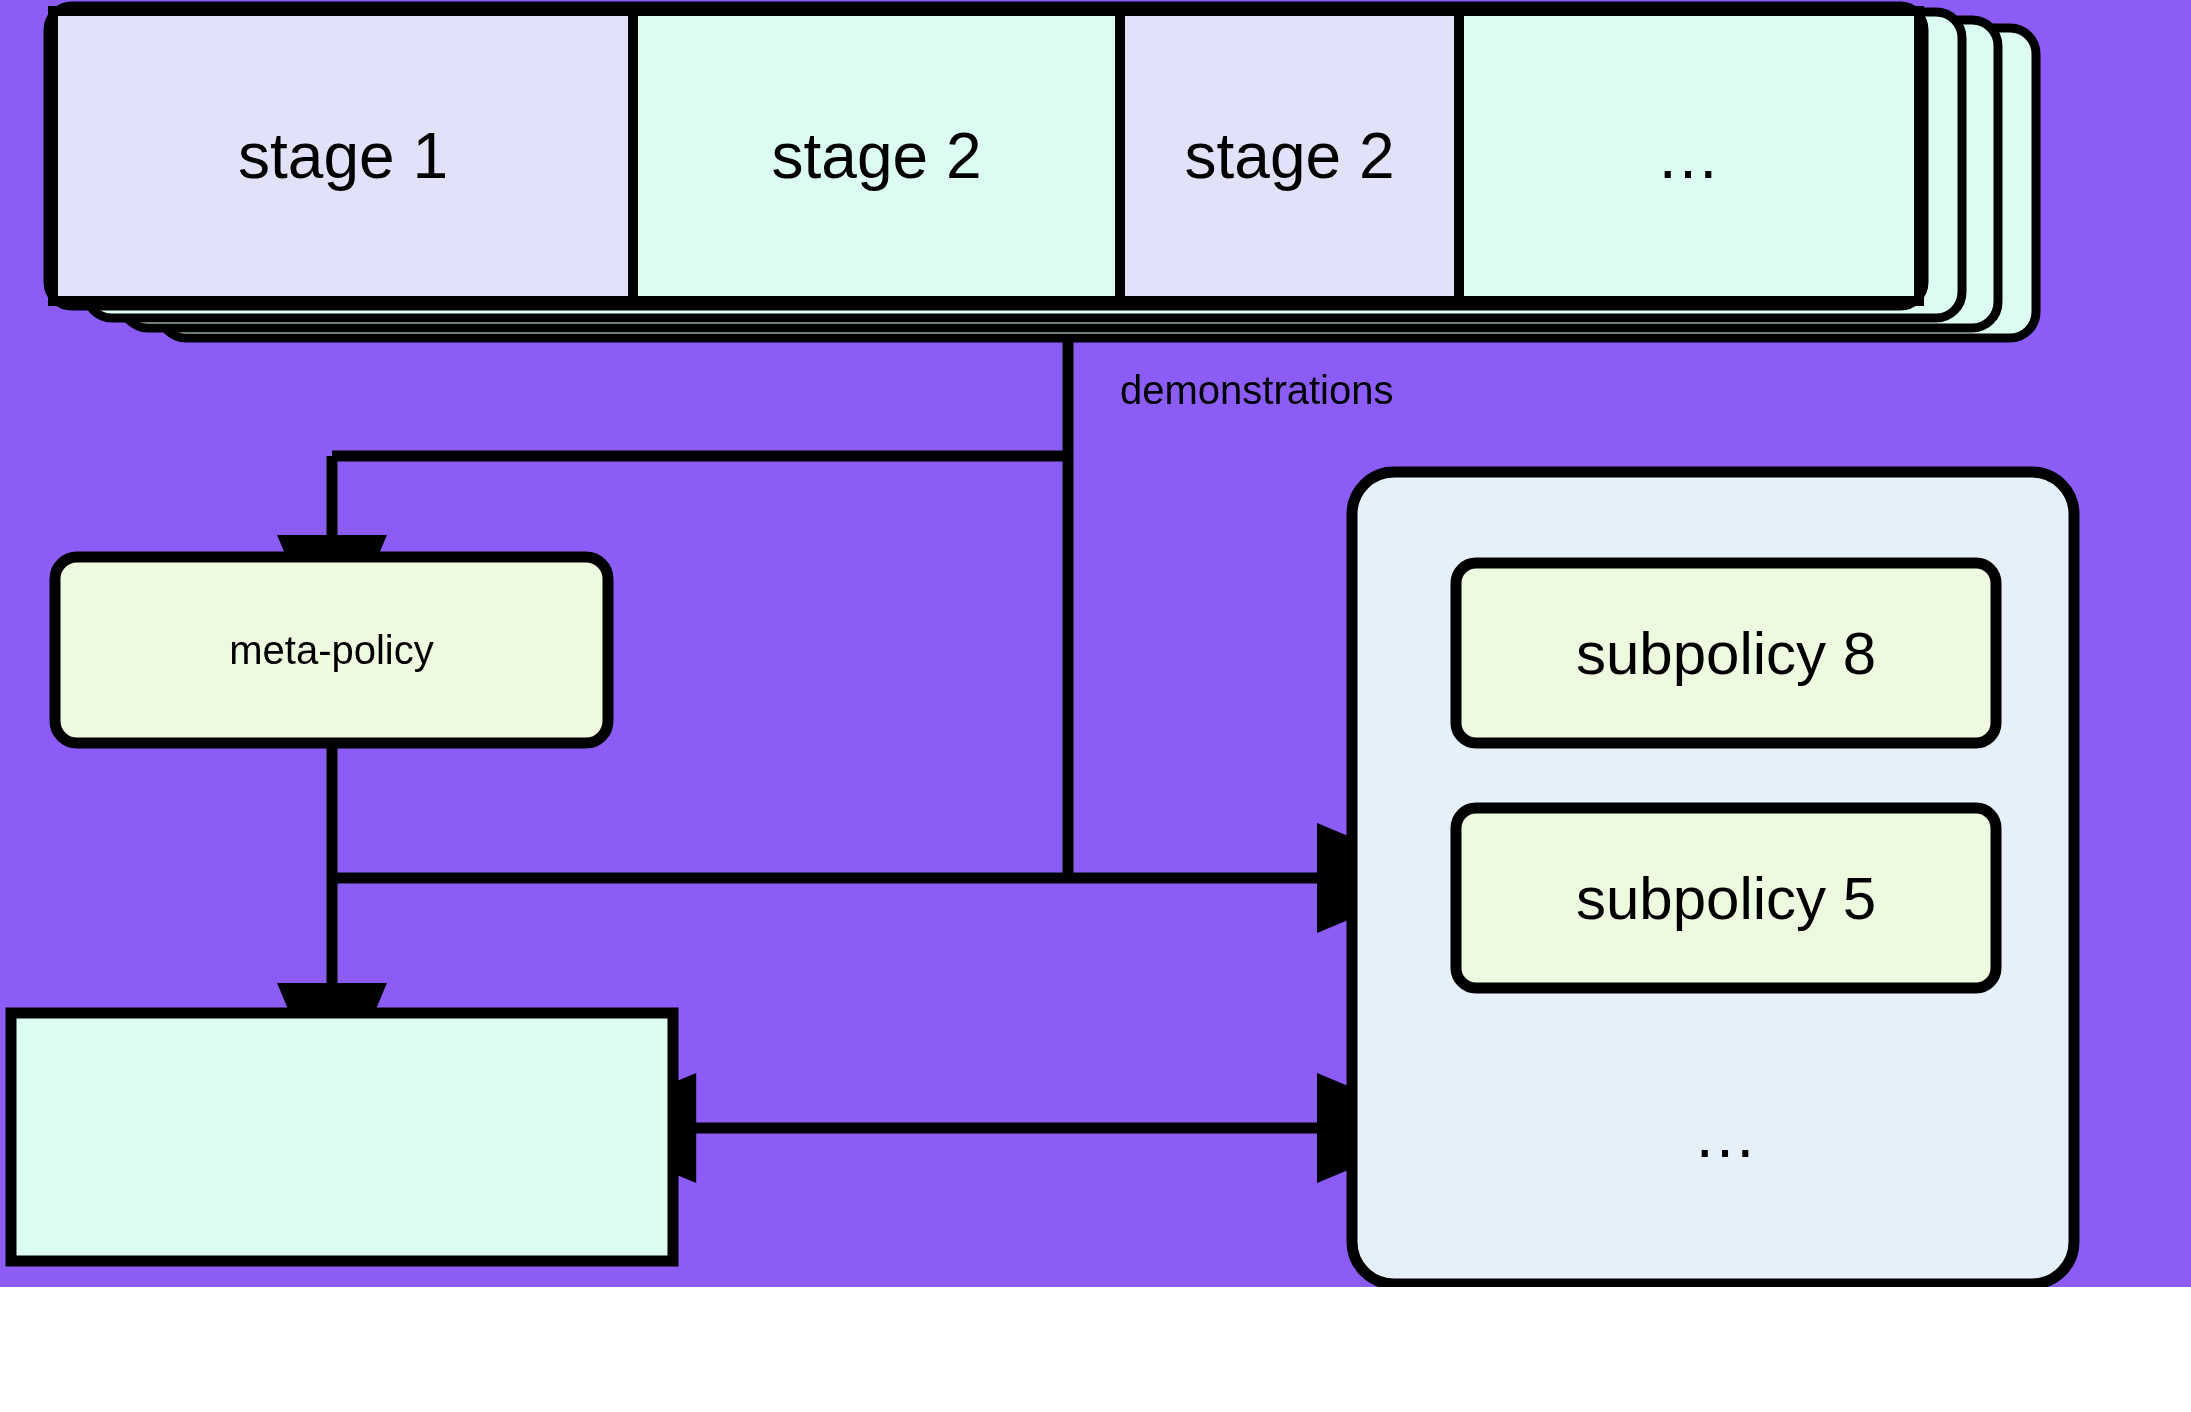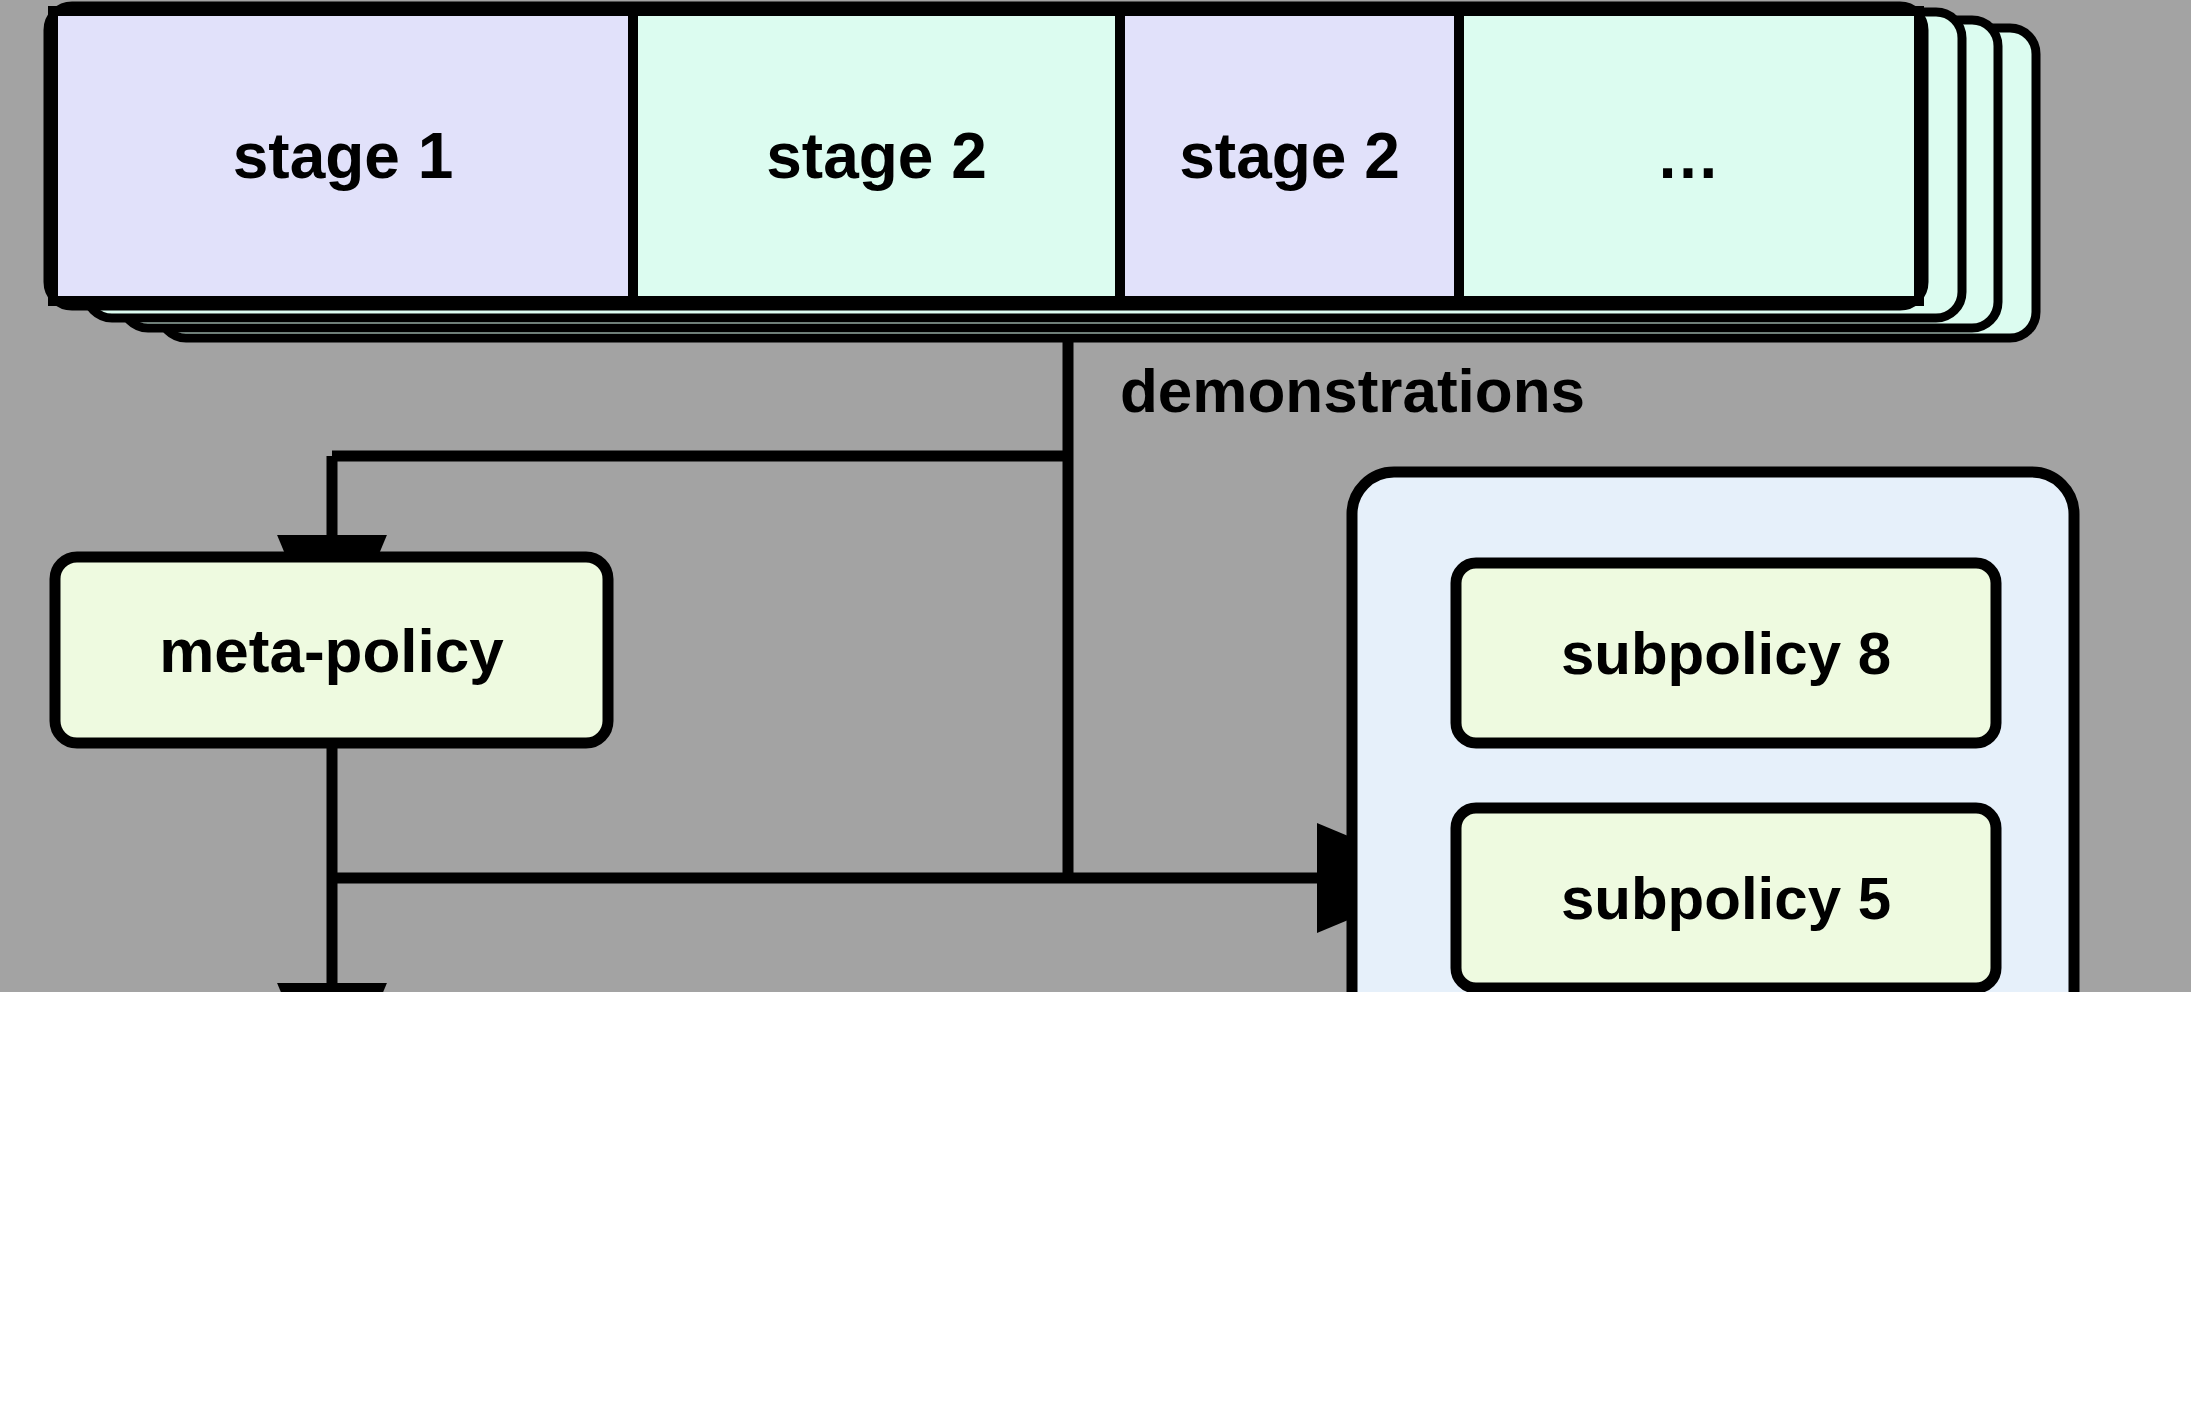--- a/index.html
+++ b/index.html
@@ -7,43 +7,42 @@
     padding: 0;
     background: #ffffff;
   }
   body {
     font-family: "Liberation Sans", sans-serif;
     color: #000000;
   }
   #canvas {
     position: relative;
     width: 2191px;
-    height: 992px;
-    background: #a3a3a3;
+    height: 1287px;
+    background: #8b5cf6;
     overflow: hidden;
-    font-weight: bold;
   }
   .layer-svg {
     position: absolute;
     left: 0;
     top: 0;
     width: 2191px;
     height: 1412px;
   }
   .node-label {
     position: absolute;
     display: flex;
     align-items: center;
     justify-content: center;
     text-align: center;
     white-space: nowrap;
     pointer-events: none;
   }
   .txt-60 { font-size: 60px; }
-  .txt-62 { font-size: 62px; }
+  .txt-62 { font-size: 40px; }
   .txt-64 { font-size: 64px; }
   .ellipsis-dots {
     font-size: 64px;
     letter-spacing: 2px;
   }
 </style>
 </head>
 <body>
 
 <div id="canvas">

